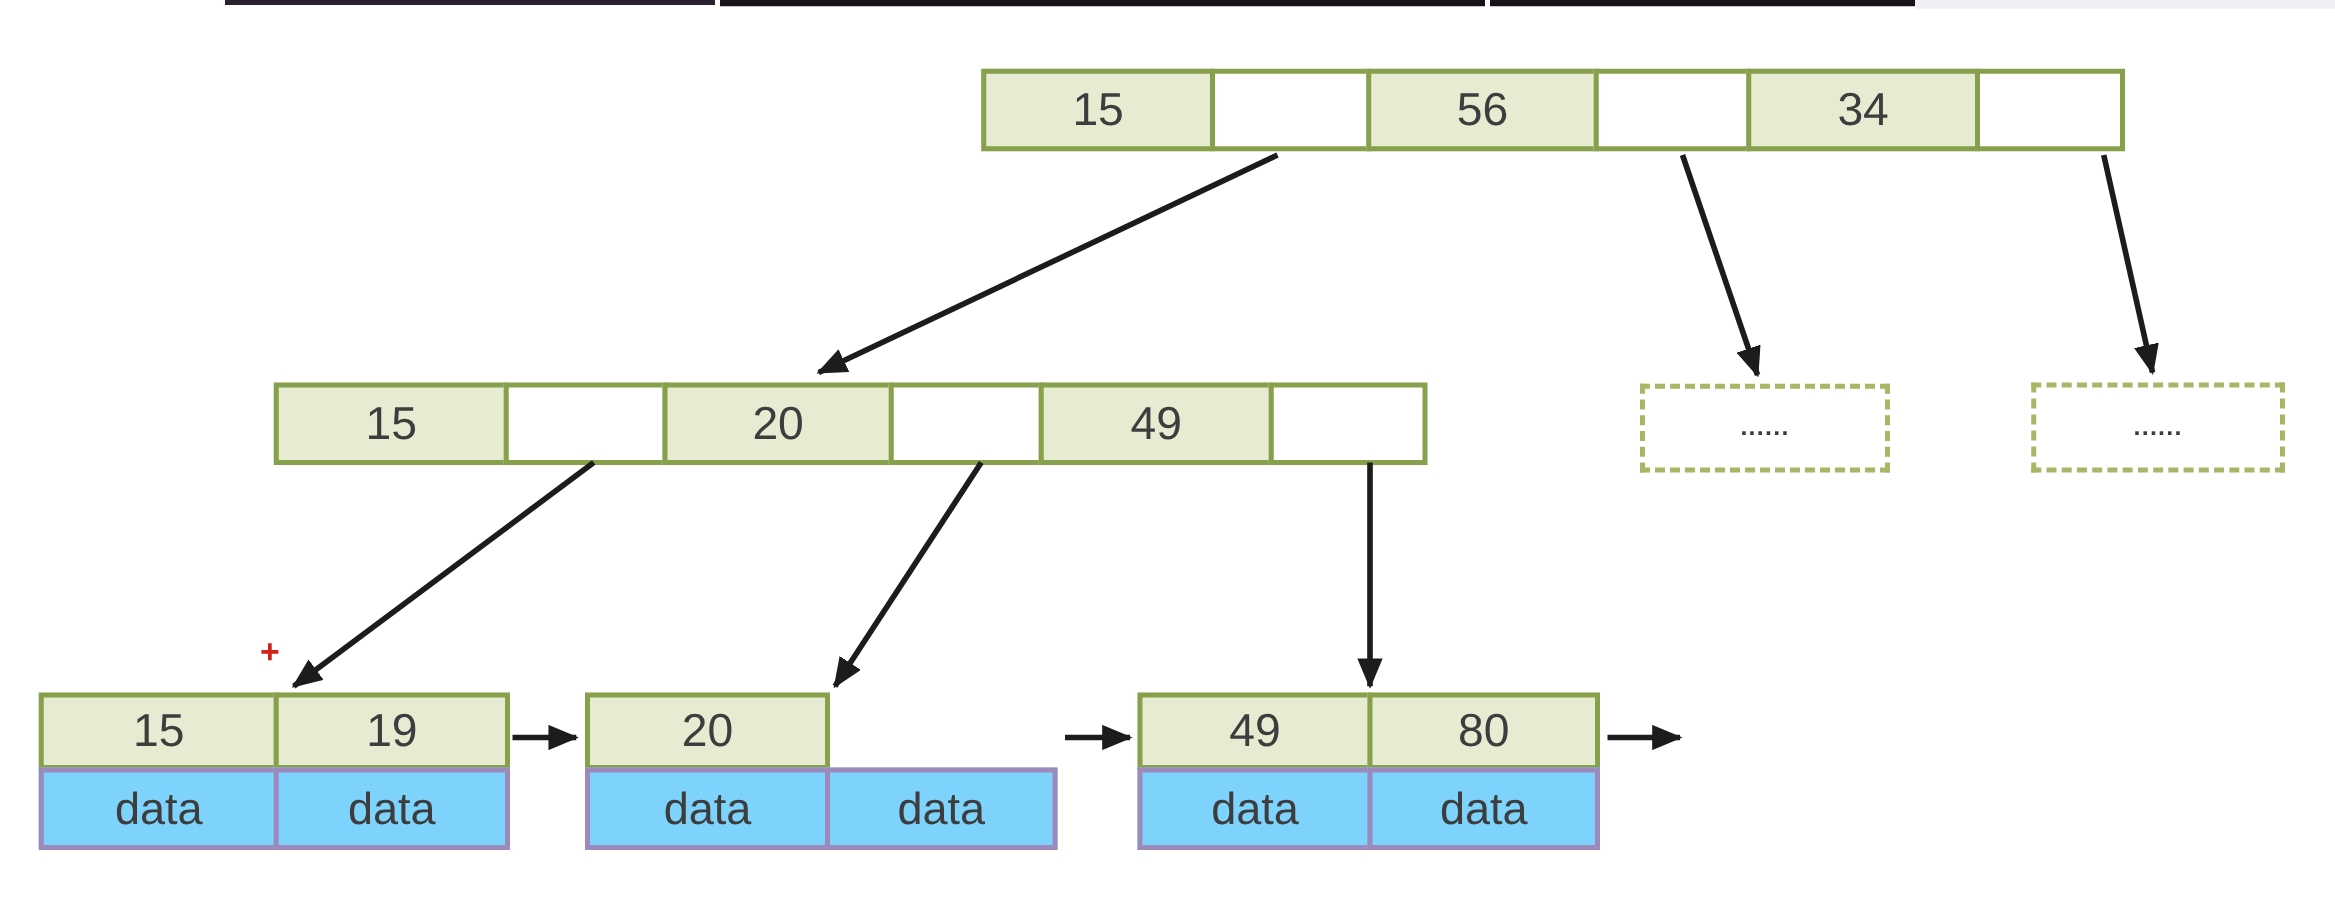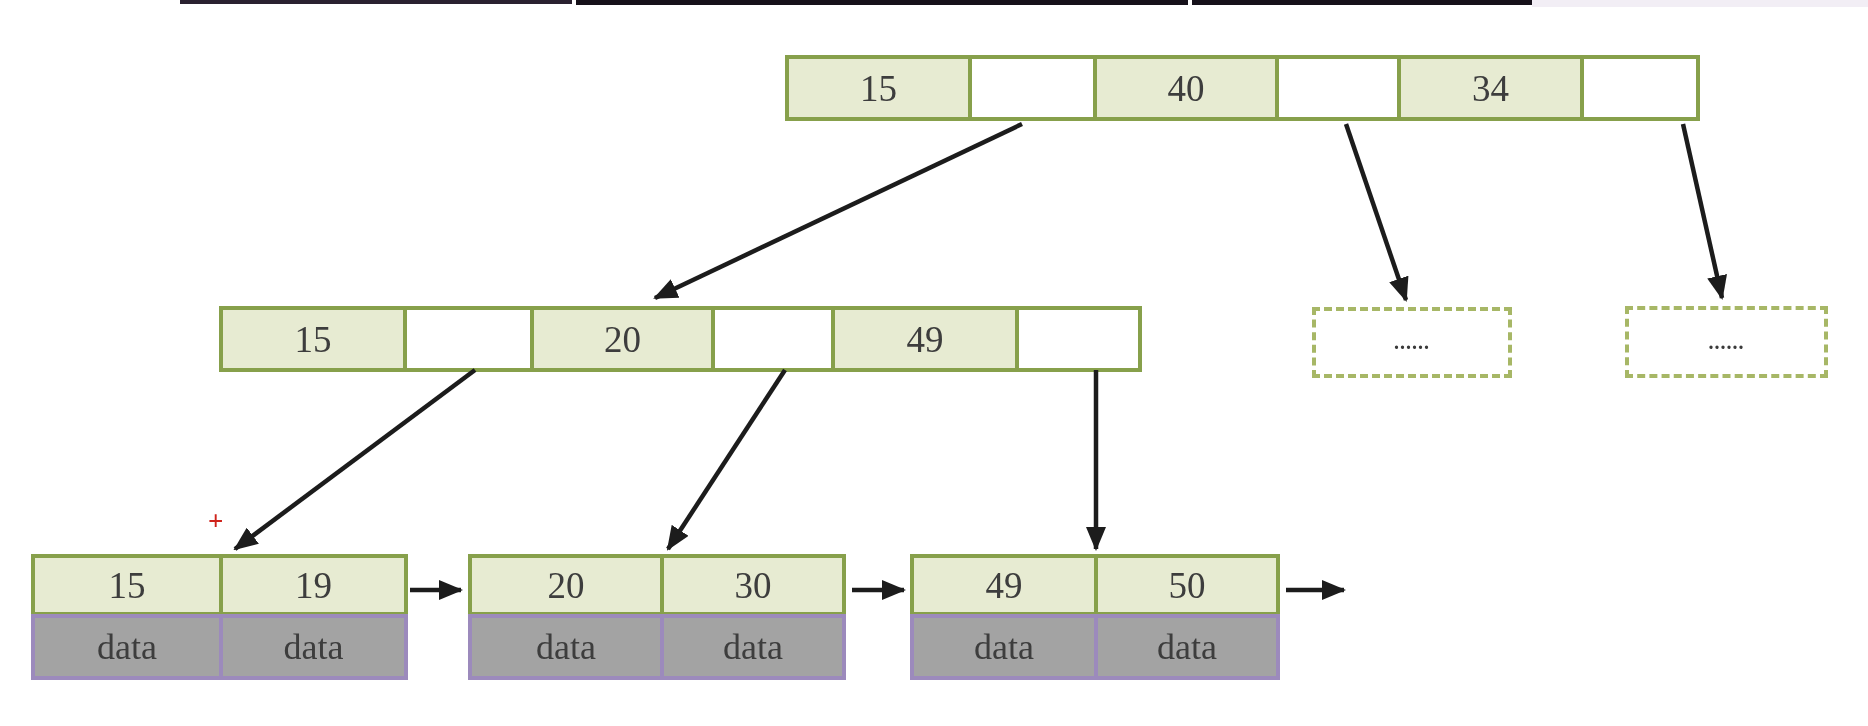--- a/index.html
+++ b/index.html
@@ -2,21 +2,21 @@
 <html><head>
 <meta charset="utf-8">
 <style>
   html, body { margin: 0; padding: 0; background: #ffffff; }
   #canvas {
     position: relative;
     width: 1868px;
     height: 726px;
     background: #ffffff;
     overflow: hidden;
-    font-family: Liberation Serif, serif;
+    font-family: Liberation Sans, sans-serif;
   }
 
   
   .edge-seg { position: absolute; top: 0; }
 
   
   .node { position: absolute; display: flex; }
   .ncell {
     box-sizing: border-box;
     height: 66px;
@@ -69,21 +69,21 @@
     box-sizing: border-box;
     width: 190px;
     height: 66px;
     border: 4px solid #9c8abc;
     margin-left: -4px;
     display: flex;
     align-items: center;
     justify-content: center;
     font-size: 36px;
     color: #3d3d3d;
-    background: #a3a3a3;
+    background: #7dd3fc;
   }
   .dcell:first-child { margin-left: 0; }
 
   
   .cursor-cross {
     position: absolute;
     left: 208px;
     top: 508px;
     font-size: 27px;
     font-weight: bold;
@@ -105,21 +105,21 @@
 <div id="canvas">
 
   <div class="edge-seg" style="left:180px; width:392px; height:4px; background:#2a2130;"></div>
   <div class="edge-seg" style="left:576px; width:612px; height:5px; background:#16111a;"></div>
   <div class="edge-seg" style="left:1192px; width:340px; height:5px; background:#16111a;"></div>
   <div class="edge-seg" style="left:1532px; width:336px; height:7px; background:#f2eef5;"></div>
 
   <div class="node" style="left:785px; top:55px;">
     <div class="ncell key" style="width:187px">15</div>
     <div class="ncell ptr" style="width:129px"></div>
-    <div class="ncell key" style="width:186px">40</div>
+    <div class="ncell key" style="width:186px">56</div>
     <div class="ncell ptr" style="width:126px"></div>
     <div class="ncell key" style="width:187px">34</div>
     <div class="ncell ptr" style="width:120px"></div>
   </div>
 
   <div class="node" style="left:219px; top:306px;">
     <div class="ncell key" style="width:188px">15</div>
     <div class="ncell ptr" style="width:131px"></div>
     <div class="ncell key" style="width:185px">20</div>
     <div class="ncell ptr" style="width:124px"></div>
@@ -141,32 +141,31 @@
     </div>
     <div class="leaf-row data">
       <div class="dcell" style="width:192px">data</div>
       <div class="dcell" style="width:189px">data</div>
     </div>
   </div>
 
   <div class="leaf" style="left:468px; top:554px;">
     <div class="leaf-row keys">
       <div class="kcell" style="width:196px">20</div>
-      <div class="kcell" style="width:186px">30</div>
     </div>
     <div class="leaf-row data">
       <div class="dcell" style="width:196px">data</div>
       <div class="dcell" style="width:186px">data</div>
     </div>
   </div>
 
   <div class="leaf" style="left:910px; top:554px;">
     <div class="leaf-row keys">
       <div class="kcell" style="width:188px">49</div>
-      <div class="kcell" style="width:186px">50</div>
+      <div class="kcell" style="width:186px">80</div>
     </div>
     <div class="leaf-row data">
       <div class="dcell" style="width:188px">data</div>
       <div class="dcell" style="width:186px">data</div>
     </div>
   </div>
 
   <div class="cursor-cross">+</div>
 
   <svg id="arrows" viewBox="0 0 1868 726" xmlns="http://www.w3.org/2000/svg">

